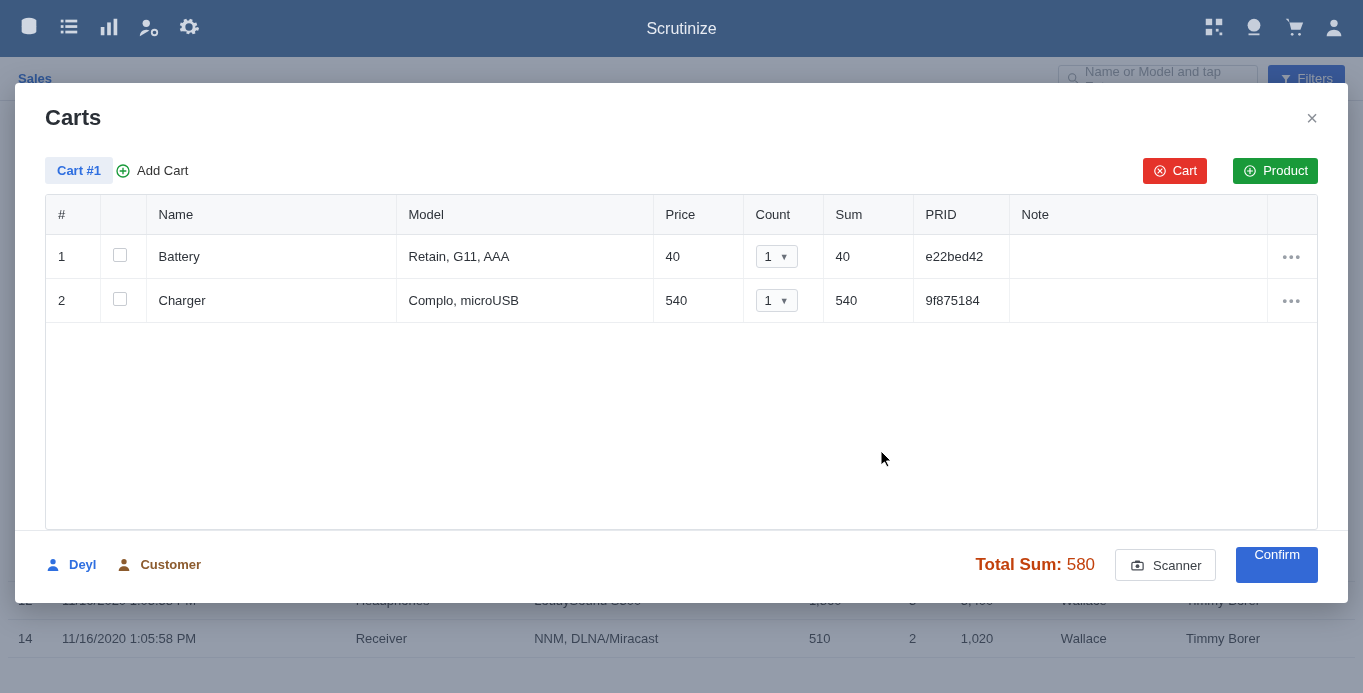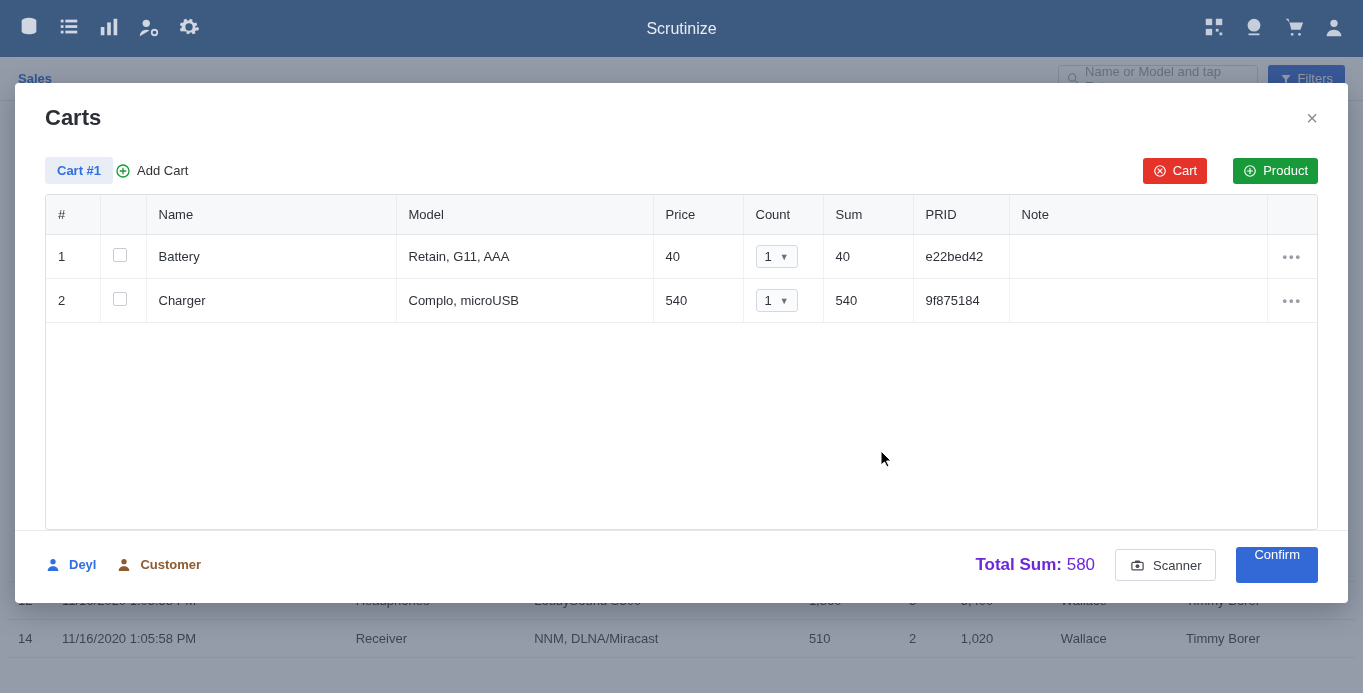--- a/index.html
+++ b/index.html
@@ -96,21 +96,21 @@
   .modal-footer {
     border-top: 1px solid #e6e9ed; padding: 16px 30px 20px 30px; display: flex; align-items: center; gap: 20px;
   }
   .user-chip { display: inline-flex; align-items: flex-start; gap: 8px; font-size: 13px; font-weight: bold; cursor: pointer; }
   .user-chip svg { width: 16px; height: 16px; }
   .user-blue { color: #2f6fe0; }
   .user-blue svg { fill: #2f6fe0; }
   .user-brown { color: #8c5b2e; }
   .user-brown svg { fill: #8c5b2e; }
   .footer-spacer { flex: 1; }
-  .total-wrap { font-size: 17px; color: #6d28d9; }
+  .total-wrap { font-size: 17px; color: #c2410c; }
   .total-wrap .lbl { font-weight: bold; }
   .btn-outline {
     height: 32px; border: 1px solid #d5d9df; border-radius: 3px; background: #fff; padding: 0 14px;
     display: inline-flex; align-items: center; gap: 8px; font-size: 13px; color: #3a3f45; cursor: pointer;
   }
   .btn-outline svg { width: 15px; height: 15px; fill: #4a4f57; }
   .btn-primary {
     height: 36px; border: none; border-radius: 3px; background: #3369d6; color: #fff; padding: 0 18px;
     display: inline-flex; align-items: flex-start; font-size: 13px; cursor: pointer;
   }

